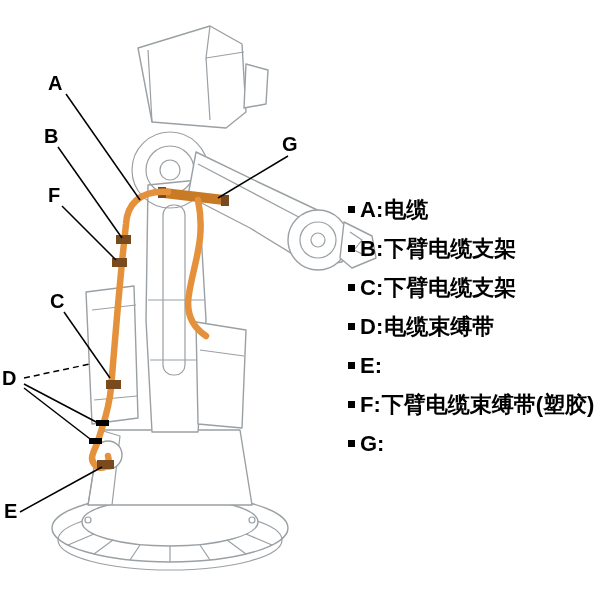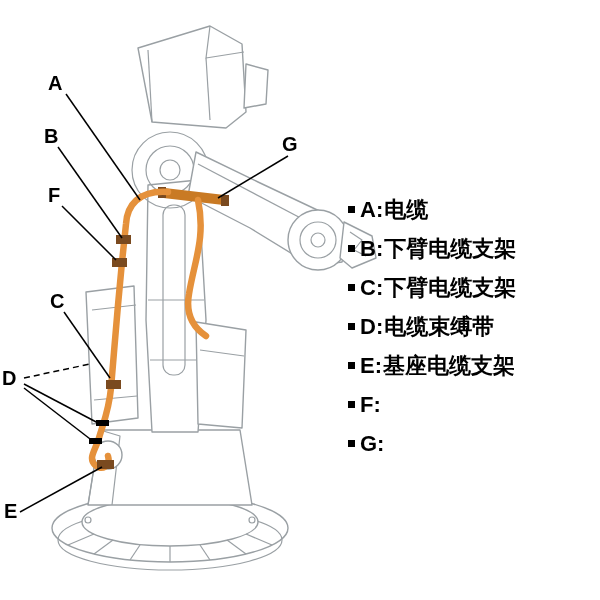--- a/index.html
+++ b/index.html
@@ -167,25 +167,25 @@
       <span>下臂电缆支架</span>
     </div>
     <div class="legend-item">
       <span class="bullet"></span>
       <span class="legend-letter">D:</span>
       <span>电缆束缚带</span>
     </div>
     <div class="legend-item">
       <span class="bullet"></span>
       <span class="legend-letter">E:</span>
-      <span>基座电缆支架</span>
     </div>
     <div class="legend-item">
       <span class="bullet"></span>
       <span class="legend-letter">F:</span>
+      <span>下臂电缆束缚带(塑胶)</span>
     </div>
     <div class="legend-item">
       <span class="bullet"></span>
       <span class="legend-letter">G:</span>
     </div>
   </div>
 
 </div>
 
 </body></html>

